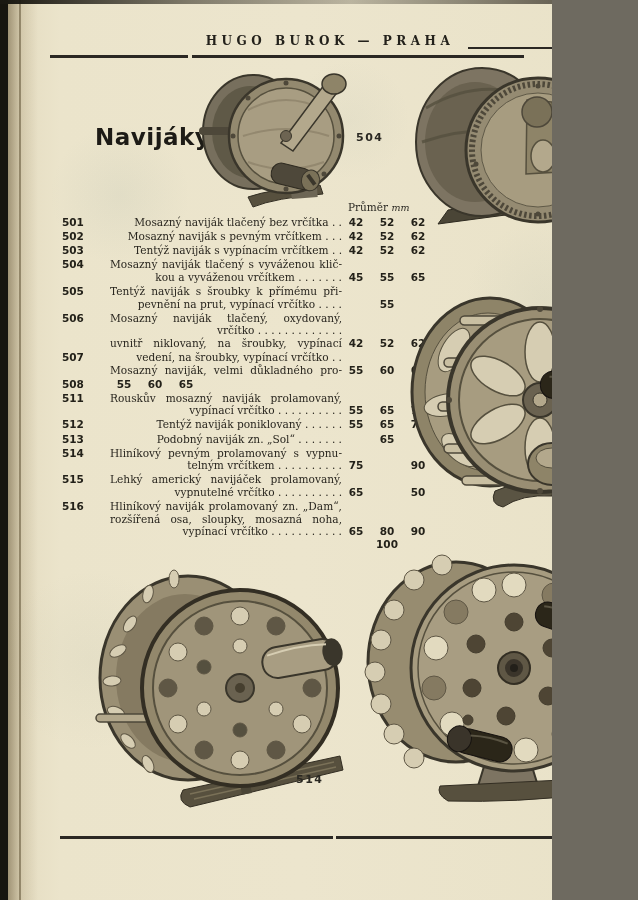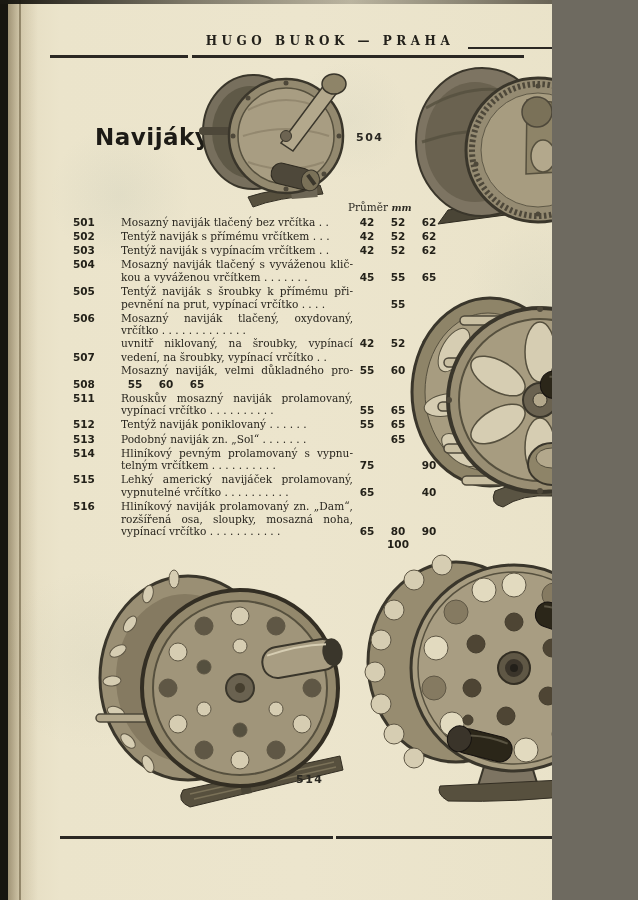--- a/index.html
+++ b/index.html
@@ -25,28 +25,28 @@
     font-size:12px;font-weight:bold;letter-spacing:4.5px;color:#23211b;}
   .rule{position:absolute;background:#2b2823;}
   .r-thin{left:468px;top:47px;width:136px;height:2px;}
   .r-thick-a{left:50px;top:55px;width:138px;height:3px;}
   .r-thick-b{left:192px;top:55px;width:332px;height:3px;}
 
   .title{position:absolute;left:95px;top:124px;font-family:"DejaVu Sans",sans-serif;
     font-weight:800;font-size:23px;letter-spacing:.5px;color:#1d1b16;}
 
   .diam-hdr{position:absolute;left:348px;top:201px;font-size:10.5px;color:#2a2822;}
-  .diam-hdr i{font-size:9.5px;font-weight:bold;}
+  .diam-hdr i{font-size:9.5px;}
 
   .items{position:absolute;left:62px;top:216px;width:372px;}
-  .item-row{display:flex;margin-bottom:1.5px;margin-left:11px;}
+  .item-row{display:flex;margin-bottom:1.5px;}
   .item-num{width:48px;flex:0 0 48px;font-family:"DejaVu Sans",sans-serif;font-weight:bold;
     font-size:10.5px;line-height:12.6px;color:#232119;}
   .item-desc{width:232px;flex:0 0 232px;font-size:10.6px;line-height:12.6px;color:#29261f;}
-  .item-desc .ln{white-space:nowrap;}
+  .item-desc .ln{white-space:nowrap;text-align:right;}
   .item-desc .ln.fill{white-space:normal;text-align:justify;text-align-last:justify;}
   .item-vals{width:90px;flex:0 0 90px;display:flex;flex-direction:column;justify-content:flex-end;}
   .vals-line{display:grid;grid-template-columns:28px 34px 28px;font-family:"DejaVu Sans",sans-serif;
     font-weight:bold;font-size:10.5px;line-height:12.6px;color:#232119;text-align:center;}
   .item-vals.overhang{margin-bottom:-12.6px;}
 
   .fig-label{position:absolute;font-family:"DejaVu Sans",sans-serif;font-weight:bold;
     font-size:11px;letter-spacing:1.5px;color:#2a2822;}
   .fl-504{left:356px;top:131px;} .fl-507{left:576px;top:227px;} .fl-512{left:584px;top:504px;}
   .fl-514{left:296px;top:773px;} .fl-516{left:587px;top:771px;}
@@ -88,21 +88,21 @@
           <div class="vals-line">
             <span>42</span>
             <span>52</span>
             <span>62</span>
           </div>
         </div>
       </div>
       <div class="item-row">
         <span class="item-num">502</span>
         <div class="item-desc">
-          <div class="ln">Tentýž naviják s přímému vrčítkem . . .</div>
+          <div class="ln">Mosazný naviják s pevným vrčítkem . . .</div>
         </div>
         <div class="item-vals">
           <div class="vals-line">
             <span>42</span>
             <span>52</span>
             <span>62</span>
           </div>
         </div>
       </div>
       <div class="item-row">
@@ -242,21 +242,21 @@
       <div class="item-row">
         <span class="item-num">515</span>
         <div class="item-desc">
           <div class="ln fill">Lehký americký navijáček prolamovaný,</div>
           <div class="ln">vypnutelné vrčítko . . . . . . . . . .</div>
         </div>
         <div class="item-vals">
           <div class="vals-line">
             <span>65</span>
             <span></span>
-            <span>40</span>
+            <span>50</span>
           </div>
         </div>
       </div>
       <div class="item-row">
         <span class="item-num">516</span>
         <div class="item-desc">
           <div class="ln fill">Hliníkový naviják prolamovaný zn. „Dam“,</div>
           <div class="ln fill">rozšířená osa, sloupky, mosazná noha,</div>
           <div class="ln">vypínací vrčítko . . . . . . . . . . .</div>
         </div>

